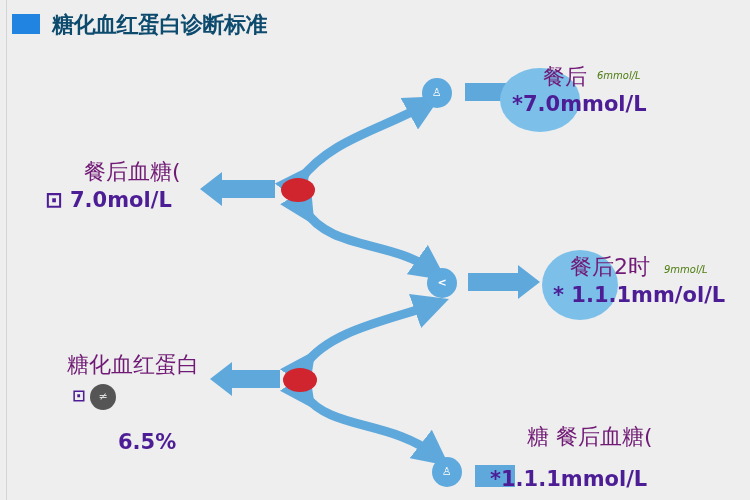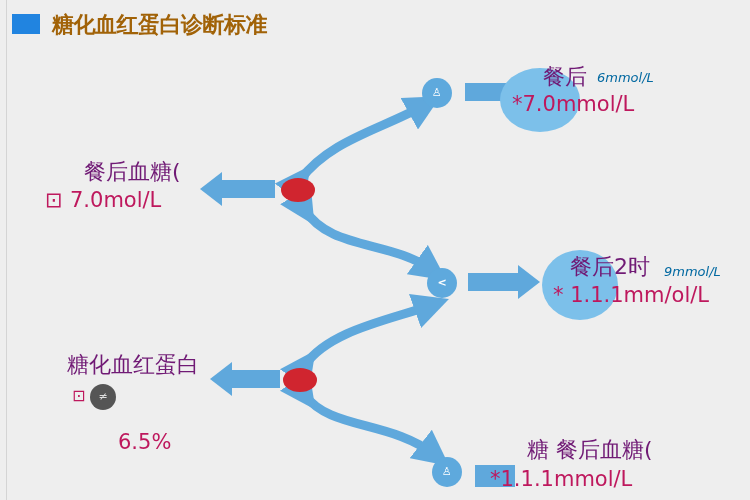--- a/index.html
+++ b/index.html
@@ -1,24 +1,24 @@
 <!DOCTYPE html>
 <html><head>
 <meta charset="utf-8">
 <style>
   html,body{margin:0;padding:0;}
   body{width:750px;height:500px;background:#eeeeee;position:relative;overflow:hidden;font-family:"DejaVu Sans","Liberation Sans",sans-serif;color:#111;}
   .left-rule{position:absolute;left:6px;top:0;width:1px;height:500px;background:#d4d4d4;}
   .title-bar{position:absolute;left:12px;top:14px;width:28px;height:20px;background:#2184e0;}
-  .title{position:absolute;left:52px;top:10px;font-size:22px;font-weight:bold;letter-spacing:-0.5px;color:#a16207;}
+  .title{position:absolute;left:52px;top:10px;font-size:22px;font-weight:bold;letter-spacing:-0.5px;color:#0c4a6e;}
   svg.flow{position:absolute;left:0;top:0;}
   .lbl{position:absolute;white-space:nowrap;}
   .cn{font-size:22px;font-weight:normal;color:#701a75;}
-  .val{font-size:21px;font-weight:normal;color:#be185d;}
-  .small{font-size:13px;font-style:italic;color:#0369a1;}
+  .val{font-size:21px;font-weight:bold;color:#4c1d95;}
+  .small{font-size:10px;font-style:italic;color:#4d7c0f;}
   .node-glyph{position:absolute;color:#fff;font-size:11px;font-weight:bold;text-align:center;width:30px;line-height:30px;}
   .grey-dot{position:absolute;width:26px;height:26px;border-radius:50%;background:#555;color:#ddd;font-size:11px;text-align:center;line-height:26px;}
 </style>
 </head>
 <body>
 
 <div class="left-rule"></div>
 <div class="title-bar"></div>
 <div class="title">糖化血红蛋白诊断标准</div>
 
@@ -66,21 +66,21 @@
 <div class="node-glyph" style="left:432px;top:457px;">♙</div>
 
 <div class="lbl cn" style="left:543px;top:62px;">餐后</div>
 <div class="lbl small" style="left:597px;top:70px;">6mmol/L</div>
 <div class="lbl val" style="left:512px;top:92px;">*7.0mmol/L</div>
 
 <div class="lbl cn" style="left:570px;top:252px;font-weight:normal;">餐后2时</div>
 <div class="lbl small" style="left:664px;top:264px;font-style:italic;">9mmol/L</div>
 <div class="lbl val" style="left:553px;top:283px;">* 1.1.1mm/ol/L</div>
 
-<div class="lbl cn" style="left:527px;top:435px;">糖 餐后血糖(</div>
+<div class="lbl cn" style="left:527px;top:422px;">糖 餐后血糖(</div>
 <div class="lbl val" style="left:490px;top:467px;">*1.1.1mmol/L</div>
 
 <div class="lbl cn" style="left:84px;top:157px;">餐后血糖(</div>
 <div class="lbl val" style="left:45px;top:188px;">⊡</div>
 <div class="lbl val" style="left:70px;top:188px;">7.0mol/L</div>
 
 <div class="lbl cn" style="left:67px;top:350px;text-align:center;">糖化血红蛋白</div>
 <div class="lbl val" style="left:72px;top:386px;font-size:16px;">⊡</div>
 <div class="grey-dot" style="left:90px;top:384px;">≠</div>
 <div class="lbl val" style="left:118px;top:386px;margin-top:44px;">6.5%</div>

